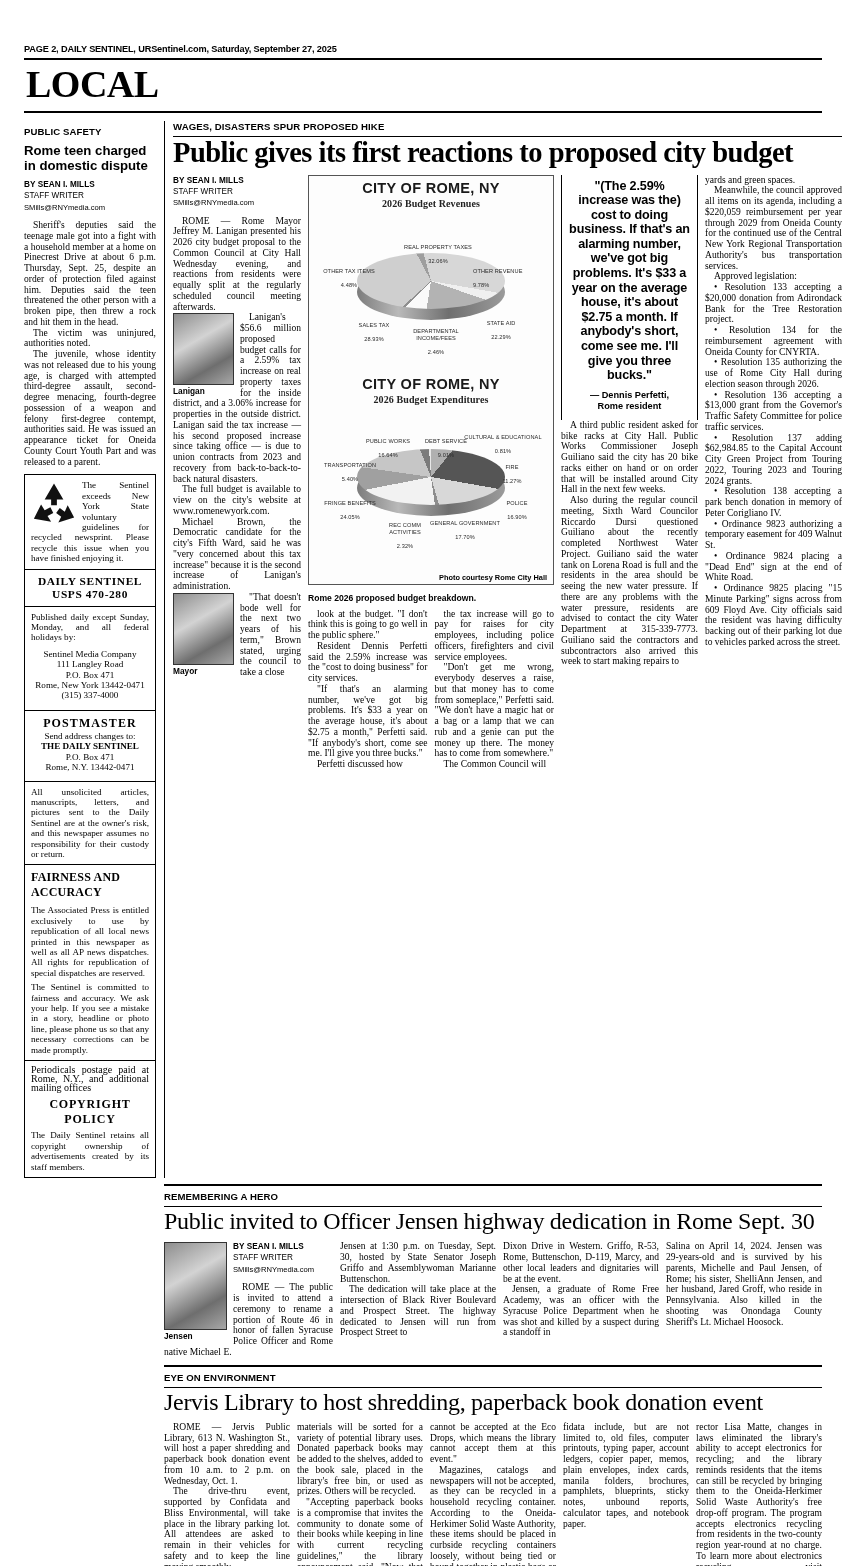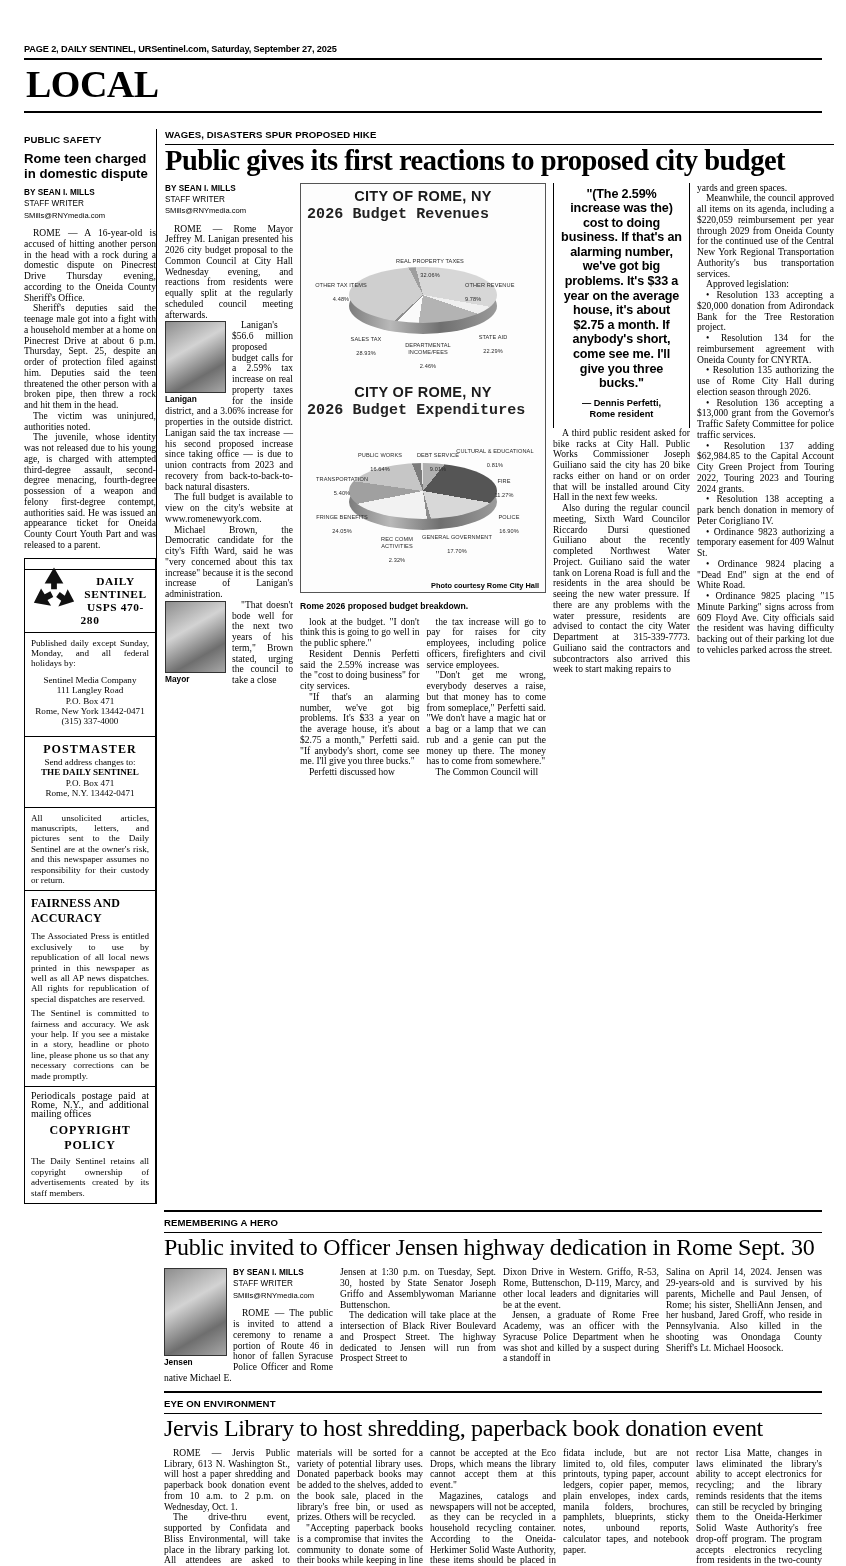--- a/index.html
+++ b/index.html
@@ -27,35 +27,35 @@
   .bytitle { font-family: "Liberation Sans", sans-serif; font-weight: normal; font-size: 8.2px; line-height: 1.45; }
   .byemail { font-family: "Liberation Sans", sans-serif; font-weight: normal; font-size: 7.6px; line-height: 1.6; padding-bottom: 6px; }
   p.body { font-size: 9.55px; line-height: 10.75px; text-align: justify; text-indent: 9px; hyphens: auto; -webkit-hyphens: auto; }
   p.body.noind { text-indent: 0; }
 
   
   .cols { display: flex; gap: 7px; }
   .col { flex: 1 1 0; min-width: 0; }
 
   
-  .top { display: flex; margin-top: 16px; }
+  .top { display: flex; gap: 8px; margin-top: 8px; }
   .leftrail { width: 132px; flex: 0 0 132px; }
   .mainwrap { flex: 1 1 auto; padding-left: 8px; border-left: 0.8px solid #000; }
 
   
   .photo { background: linear-gradient(150deg,#8d8d8d,#d3d3d3 38%,#6e6e6e 72%,#a8a8a8); border: 0.8px solid #333; }
   .photo.mug { width: 61px; height: 72px; }
   .mugcap { font-family: "Liberation Sans", sans-serif; font-weight: bold; font-size: 8.3px; padding-top: 1px; }
   .figwrap { float: left; margin: 1px 6px 0 0; }
 
   
   .chartbox { border: 0.8px solid #555; background: #fdfdfd; padding: 4px 6px 2px 6px; }
   .chart { position: relative; height: 196px; }
   .chart-title { text-align: center; font-family: "Liberation Sans", sans-serif; font-weight: bold; font-size: 14.5px; letter-spacing: 0.3px; color: #1a1a1a; }
-  .chart-sub { text-align: left; font-family: Liberation Mono, monospace; font-weight: bold; font-size: 15px; letter-spacing: 0.1px; color: #222; padding-top: 2px; }
+  .chart-sub { text-align: center; font-family: Liberation Serif, serif; font-weight: bold; font-size: 10px; letter-spacing: 0.1px; color: #222; padding-top: 2px; }
   .pie-stage { position: relative; height: 150px; }
   .pie3d { position: absolute; left: 50%; top: 44px; transform: translateX(-50%); width: 148px; height: 62px; }
   .pie3d .side { position: absolute; left: 0; top: 11px; width: 148px; height: 56px; border-radius: 50% / 50%;
                  background: linear-gradient(90deg,#7c7c7c,#b9b9b9 28%,#6f6f6f 62%,#9b9b9b 100%); }
   .pie3d .top-face { position: absolute; left: 0; top: 0; width: 148px; height: 56px; border-radius: 50%; overflow: hidden; }
   .lbl { position: absolute; font-family: "Liberation Sans", sans-serif; font-size: 5.6px; line-height: 7.2px; color: #2a2a2a; text-align: center; letter-spacing: 0.1px; white-space: pre-line; }
   .credit { text-align: right; font-family: "Liberation Sans", sans-serif; font-weight: bold; font-size: 7.4px; padding-top: 1px; }
   .cutline { font-family: "Liberation Sans", sans-serif; font-weight: bold; font-size: 8.6px; padding-top: 8px; }
 
   
@@ -84,31 +84,31 @@
   <div class="rule-thick"></div>
 
   <div class="top">
 
     <div class="leftrail">
       <div class="kicker">PUBLIC SAFETY</div>
       <div class="hed-left">Rome teen charged in domestic dispute</div>
       <div class="byline">BY SEAN I. MILLS</div>
       <div class="bytitle">STAFF WRITER</div>
       <div class="byemail">SMills@RNYmedia.com</div>
-      <p class="body">ROME — A 16-year-old is accused of hitting another person in the head with a rock during a domestic dispute on Pinecrest Drive Thursday evening, according to the Oneida County Sheriff's Office.</p>
       <p class="body">Sheriff's deputies said the teenage male got into a fight with a household member at a home on Pinecrest Drive at about 6 p.m. Thursday, Sept. 25, despite an order of protection filed against him. Deputies said the teen threatened the other person with a broken pipe, then threw a rock and hit them in the head.</p>
       <p class="body">The victim was uninjured, authorities noted.</p>
       <p class="body">The juvenile, whose identity was not released due to his young age, is charged with attempted third-degree assault, second-degree menacing, fourth-degree possession of a weapon and felony first-degree contempt, authorities said. He was issued an appearance ticket for Oneida County Court Youth Part and was released to a parent.</p>
 
       <div class="sbox">
         <svg class="recycle" viewBox="0 0 64 60">
           <path d="M32 3 L45 25 L36 25 L36 33 L28 33 L28 25 L19 25 Z" fill="#111"></path>
           <path d="M4 52 L14 32 L19 40 L27 36 L31 44 L23 48 L28 56 Z" fill="#111"></path>
           <path d="M60 50 L38 57 L42 49 L35 44 L40 37 L47 42 L51 33 Z" fill="#111"></path>
         </svg>
+        <p class="tiny" style="font-size:9.1px;line-height:10.4px;">The Sentinel exceeds New York State voluntary guidelines for recycled newsprint. Please recycle this issue when you have finished enjoying it.</p>
         <div class="hr"></div>
         <div class="hd">DAILY SENTINEL</div>
         <div class="hd">USPS 470-280</div>
         <div class="hr"></div>
         <p>Published daily except Sunday, Monday, and all federal holidays by:</p>
         <p class="ctr" style="padding-top:6px;">Sentinel Media Company</p>
         <p class="ctr">111 Langley Road</p>
         <p class="ctr">P.O. Box 471</p>
         <p class="ctr">Rome, New York 13442-0471</p>
         <p class="ctr" style="padding-bottom:4px;">(315) 337-4000</p>

